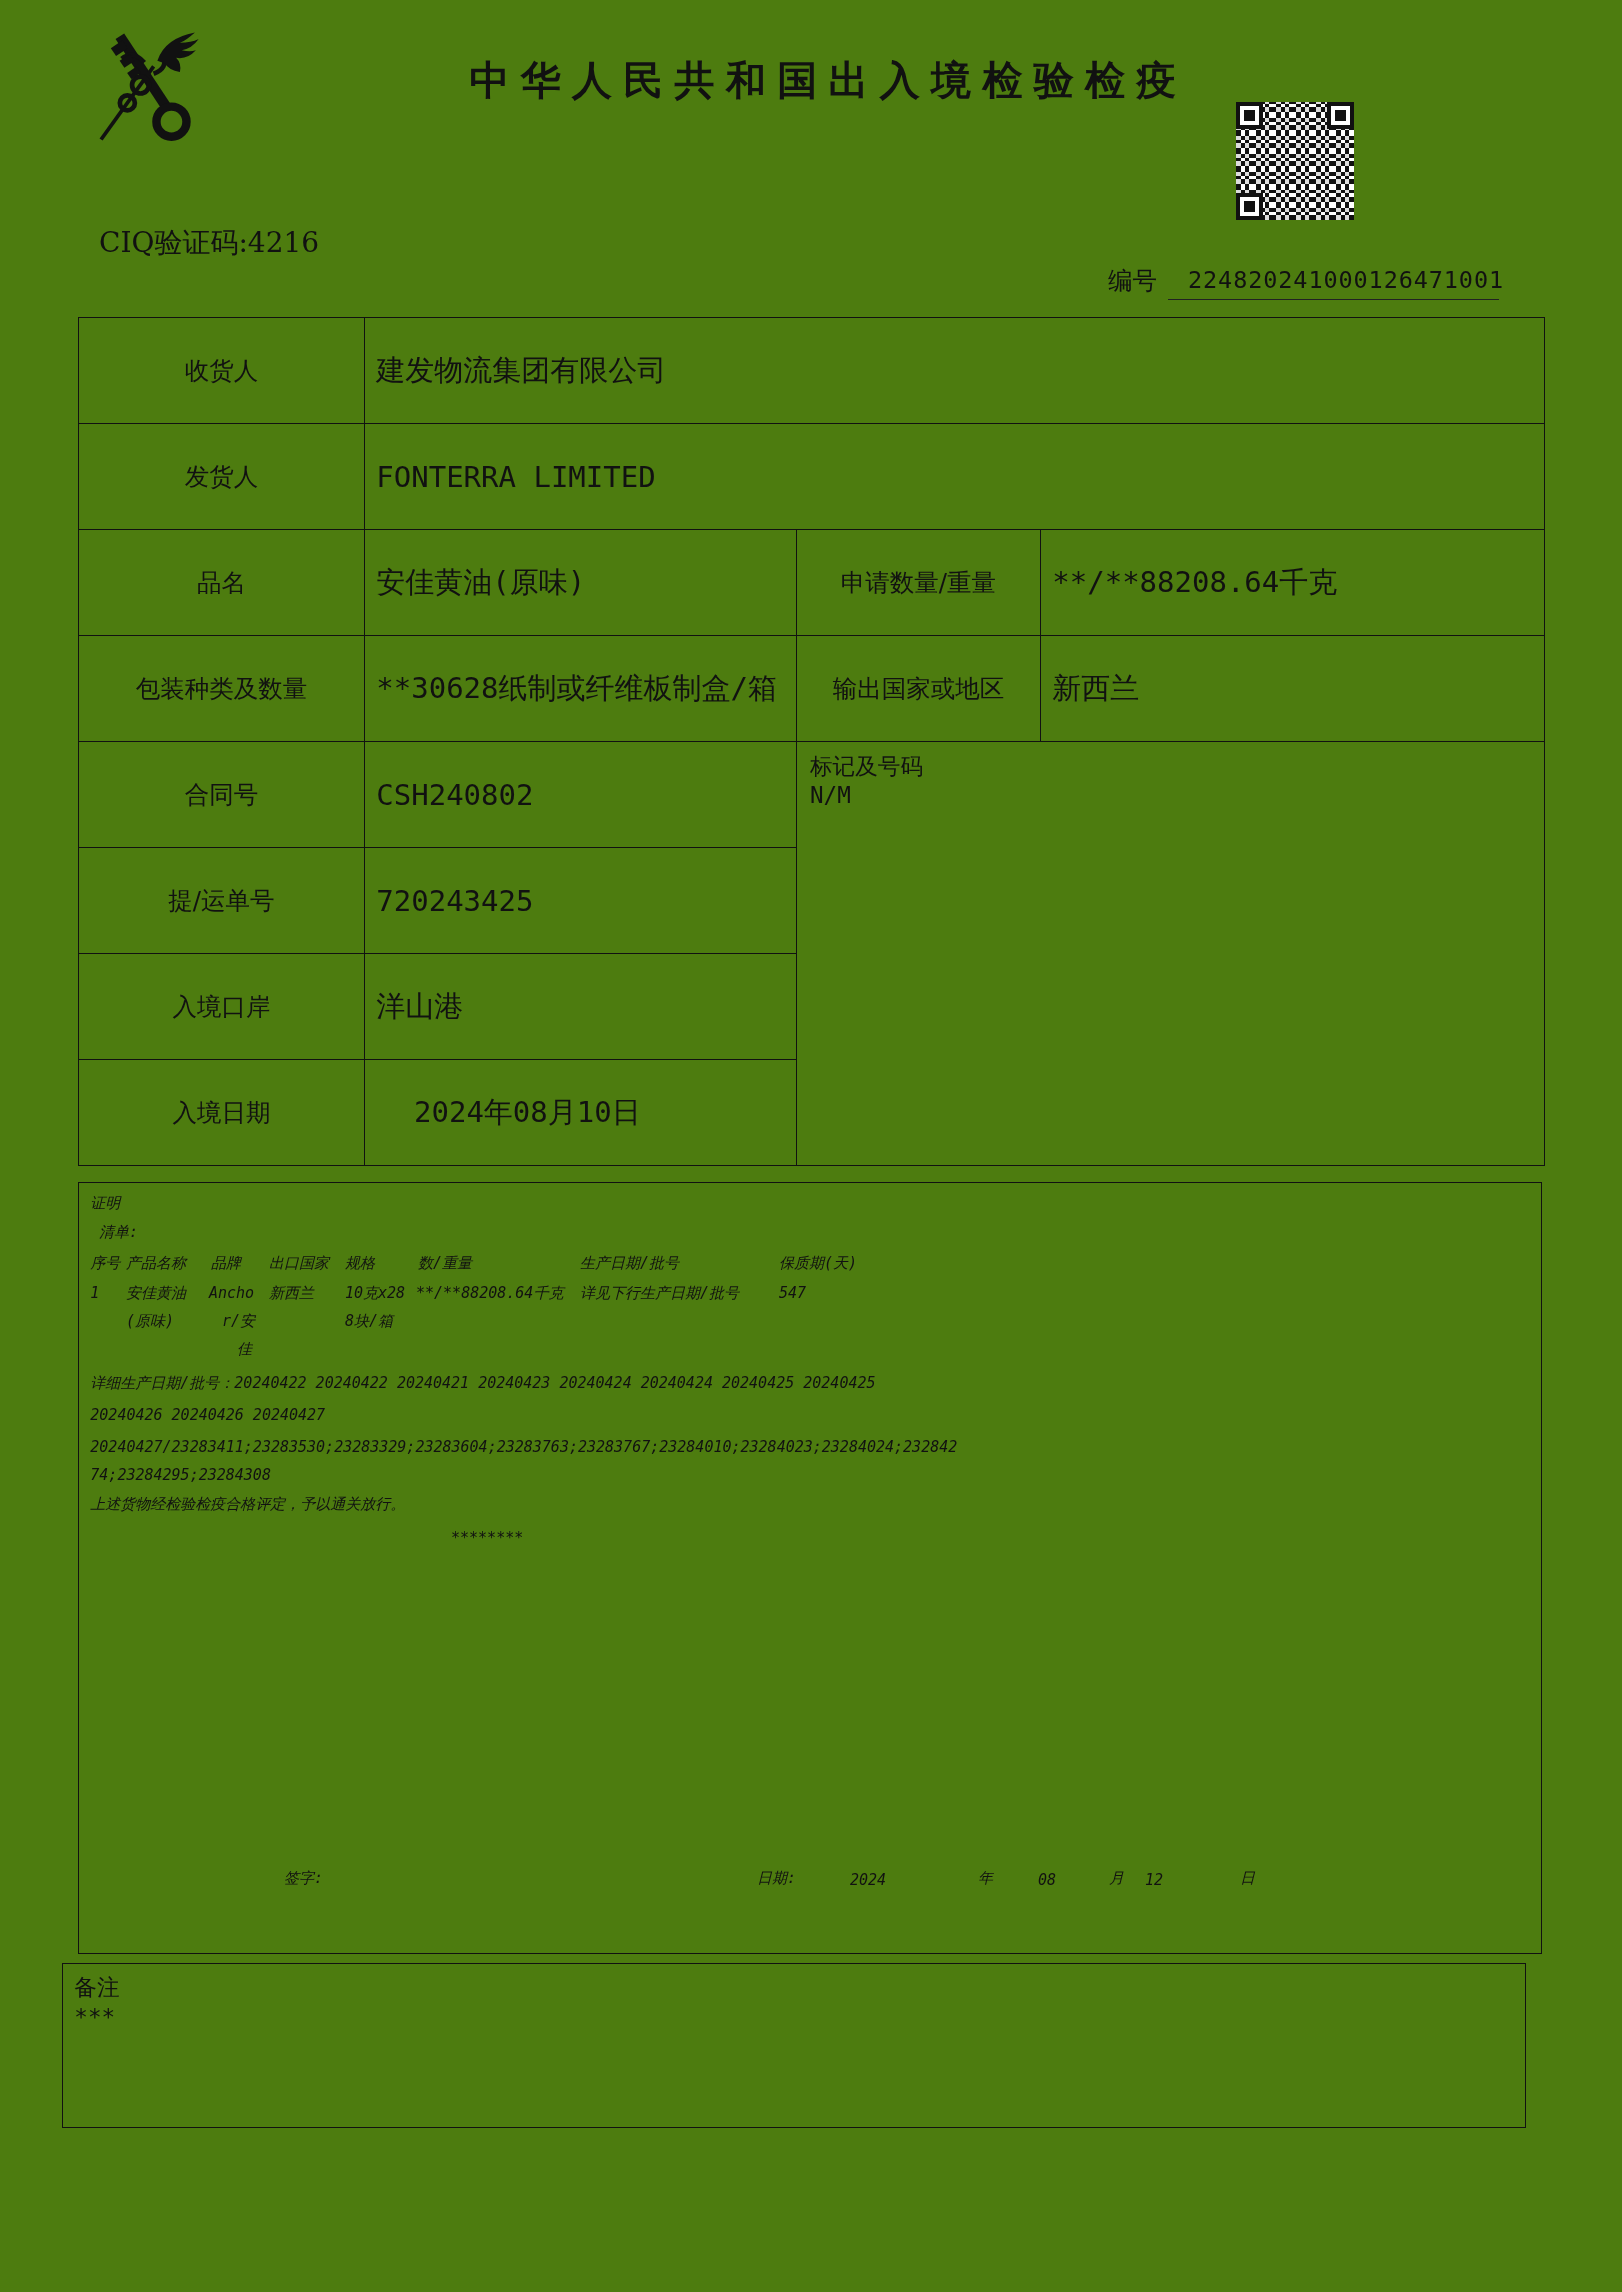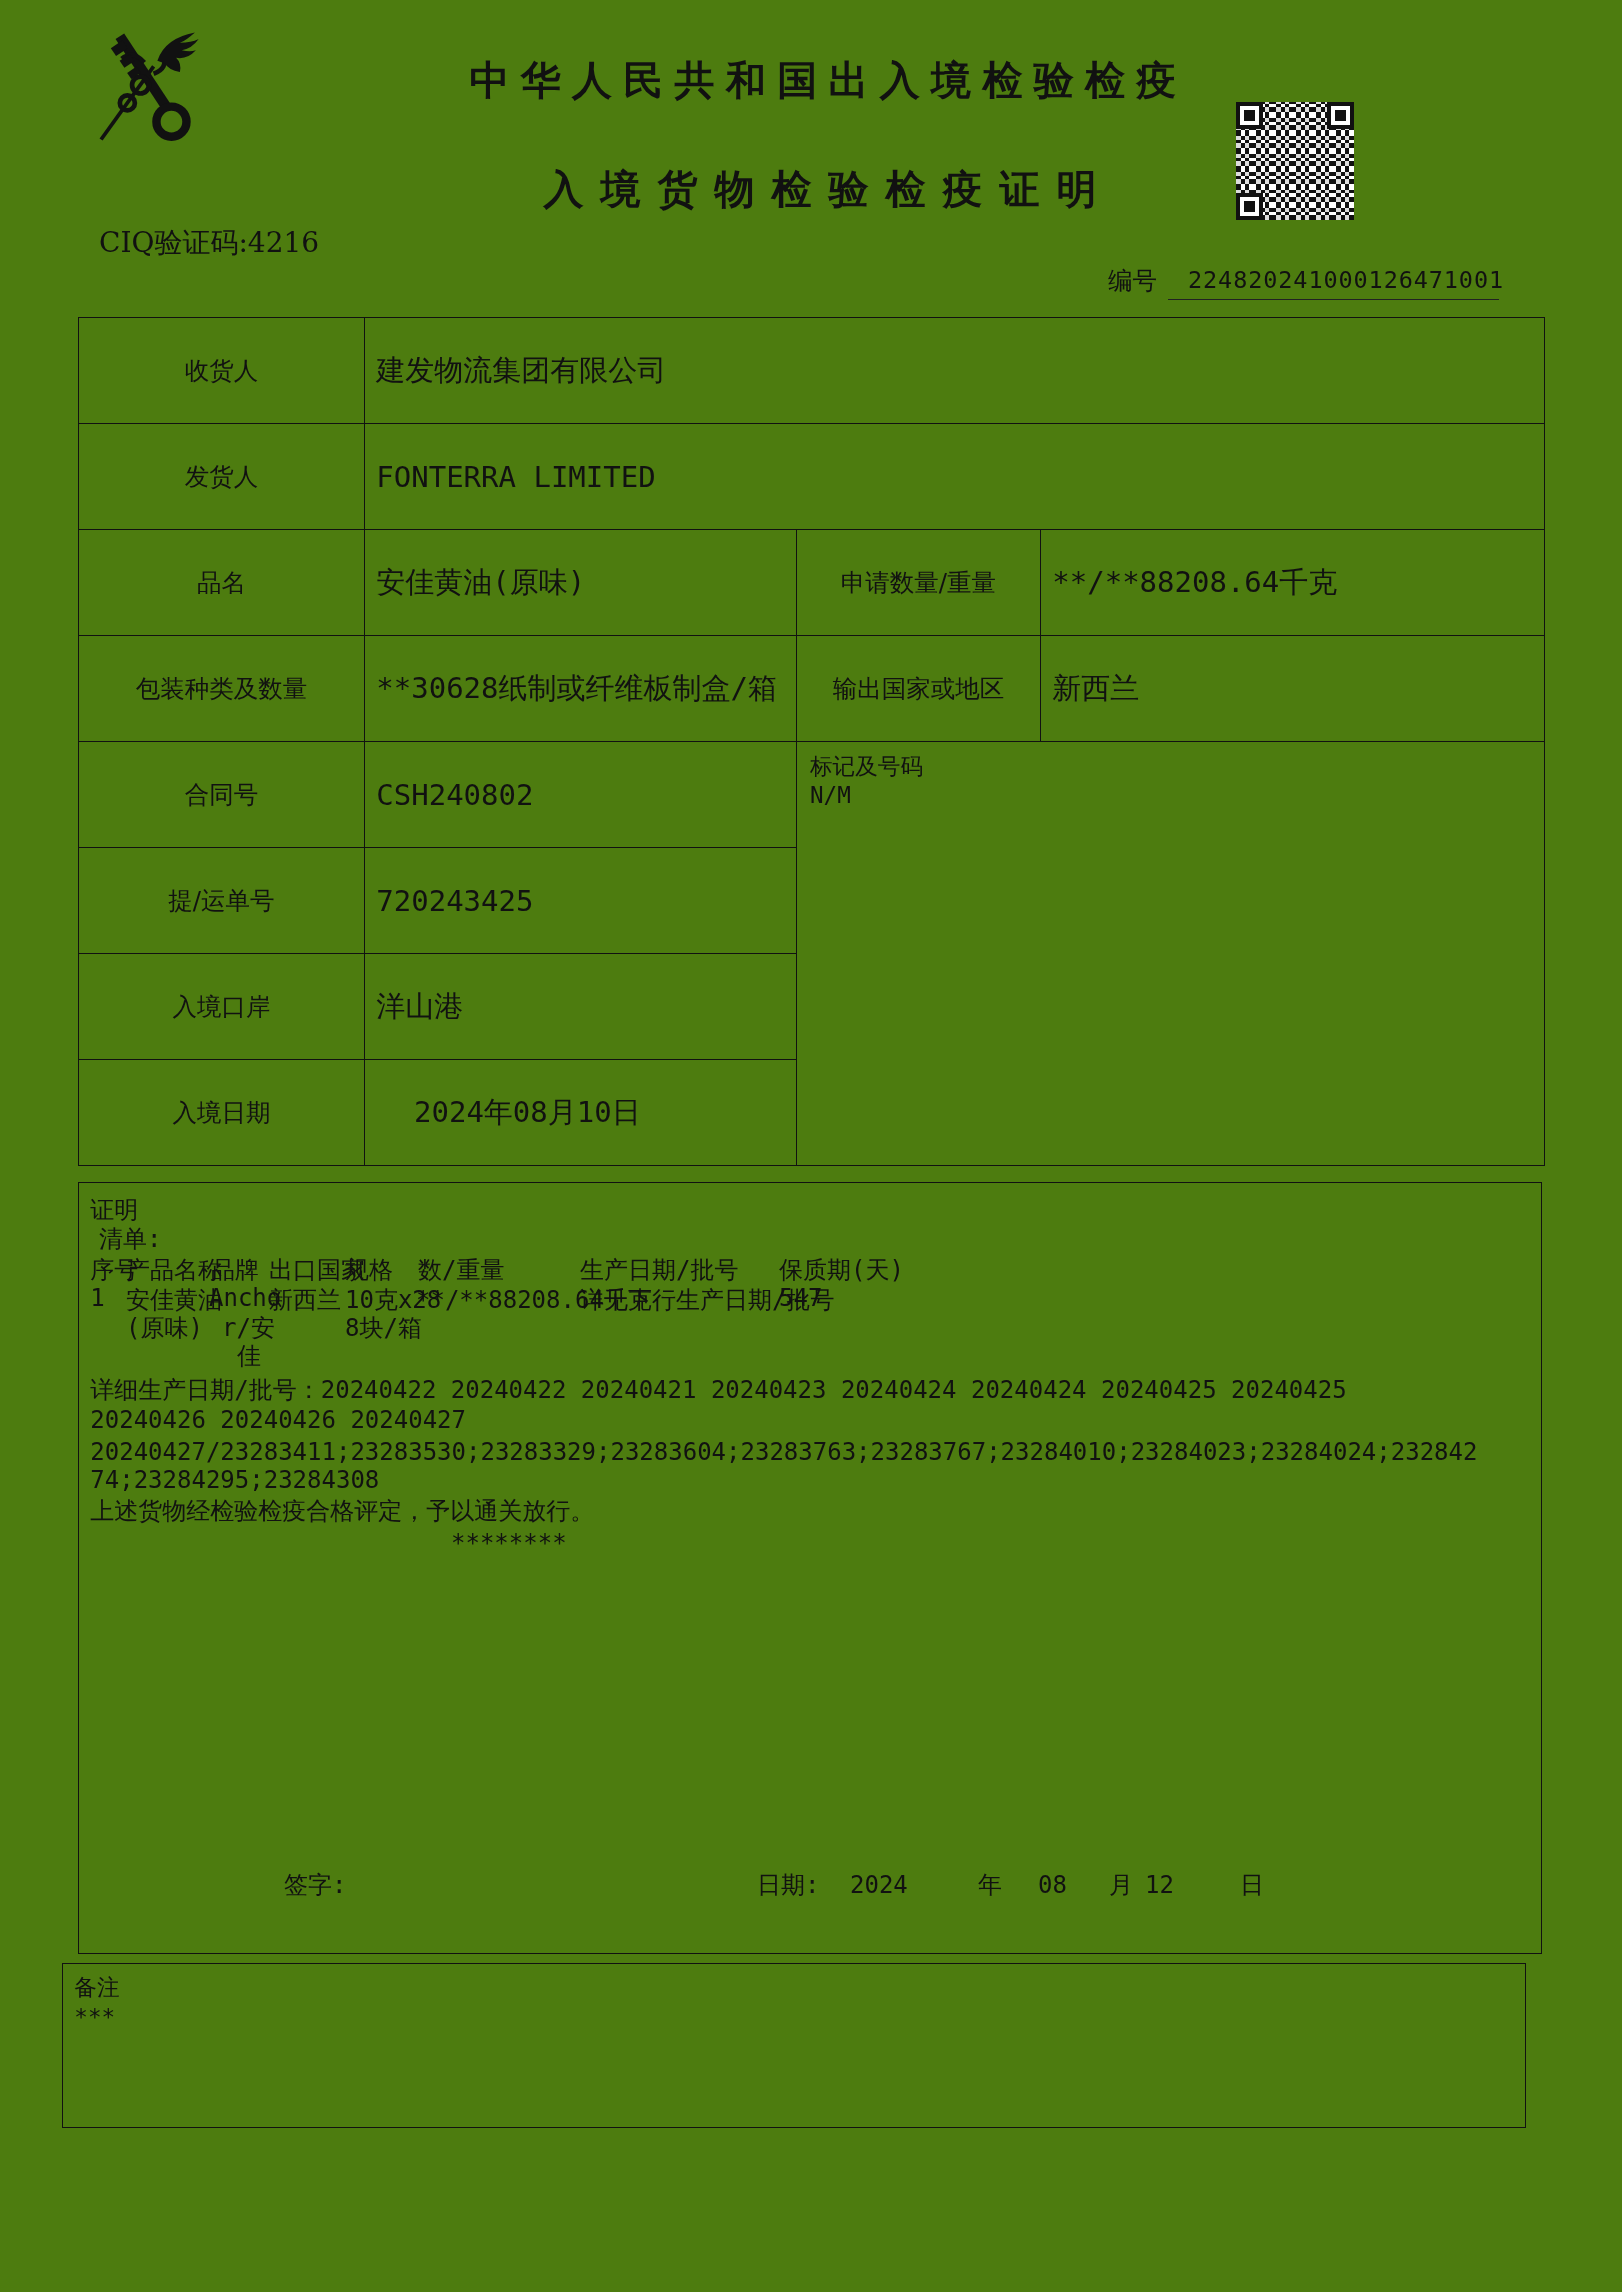--- a/index.html
+++ b/index.html
@@ -39,21 +39,21 @@
   table.fields tr { height:106px; }
   td.lab { text-align:center; font-size:24.5px; }
   td.val { font-size:29px; padding-left:11.3px;
            font-family:"DejaVu Sans Mono","DejaVu Sans",monospace;margin-left:38px; }
   td.val.pad { padding-left:49px; }
   td.marks { vertical-align:top; padding:9.4px 0 0 13px; font-size:22.6px; }
   td.marks .nm { font-family:"DejaVu Sans Mono",monospace; }
 
   
   .cert { position:absolute; left:78px; top:1182px; width:1462px; height:770px;
-          border:1.9px solid #111; font-size:24px; }
+          border:1.9px solid #111; font-size:15px;font-style:italic; }
   .cert .cl { position:absolute; white-space:pre;
               font-family:"DejaVu Sans Mono","DejaVu Sans",monospace; }
 
   
   .remarks { position:absolute; left:62px; top:1963px; width:1462px; height:163px;
              border:1.9px solid #111; font-size:22.6px; }
   .remarks .cl { position:absolute; font-family:"DejaVu Sans Mono","DejaVu Sans",monospace; }
 </style>
 </head>
 <body>
@@ -74,21 +74,20 @@
       <g fill="#111" stroke="none">
         <rect x="22" y="20" width="15" height="10" transform="rotate(-34 29 25)"></rect>
         <rect x="31" y="34" width="13" height="9" transform="rotate(-34 37 38)"></rect>
         <rect x="39" y="47" width="12" height="8" transform="rotate(-34 45 51)"></rect>
         <path d="M70 38 q8 -24 40 -30 q-10 9 -16 11 q12 0 20 -4 q-7 10 -18 12 q9 2 15 0 q-9 10 -21 8 q6 6 4 15 q-12 -2 -16 -9 z"></path>
       </g>
     </svg>
   </div>
 
   <div class="title1">中华人民共和国出入境检验检疫</div>
-  <div class="title2">入境货物检验检疫证明</div>
 
   <div class="qr">
     <i class="f tl"></i>
     <i class="f tr"></i>
     <i class="f bl"></i>
   </div>
 
   <div class="ciq">CIQ验证码:4216</div>
   <div class="serial-label">编号</div>
   <div class="serial-value mono">224820241000126471001</div>

